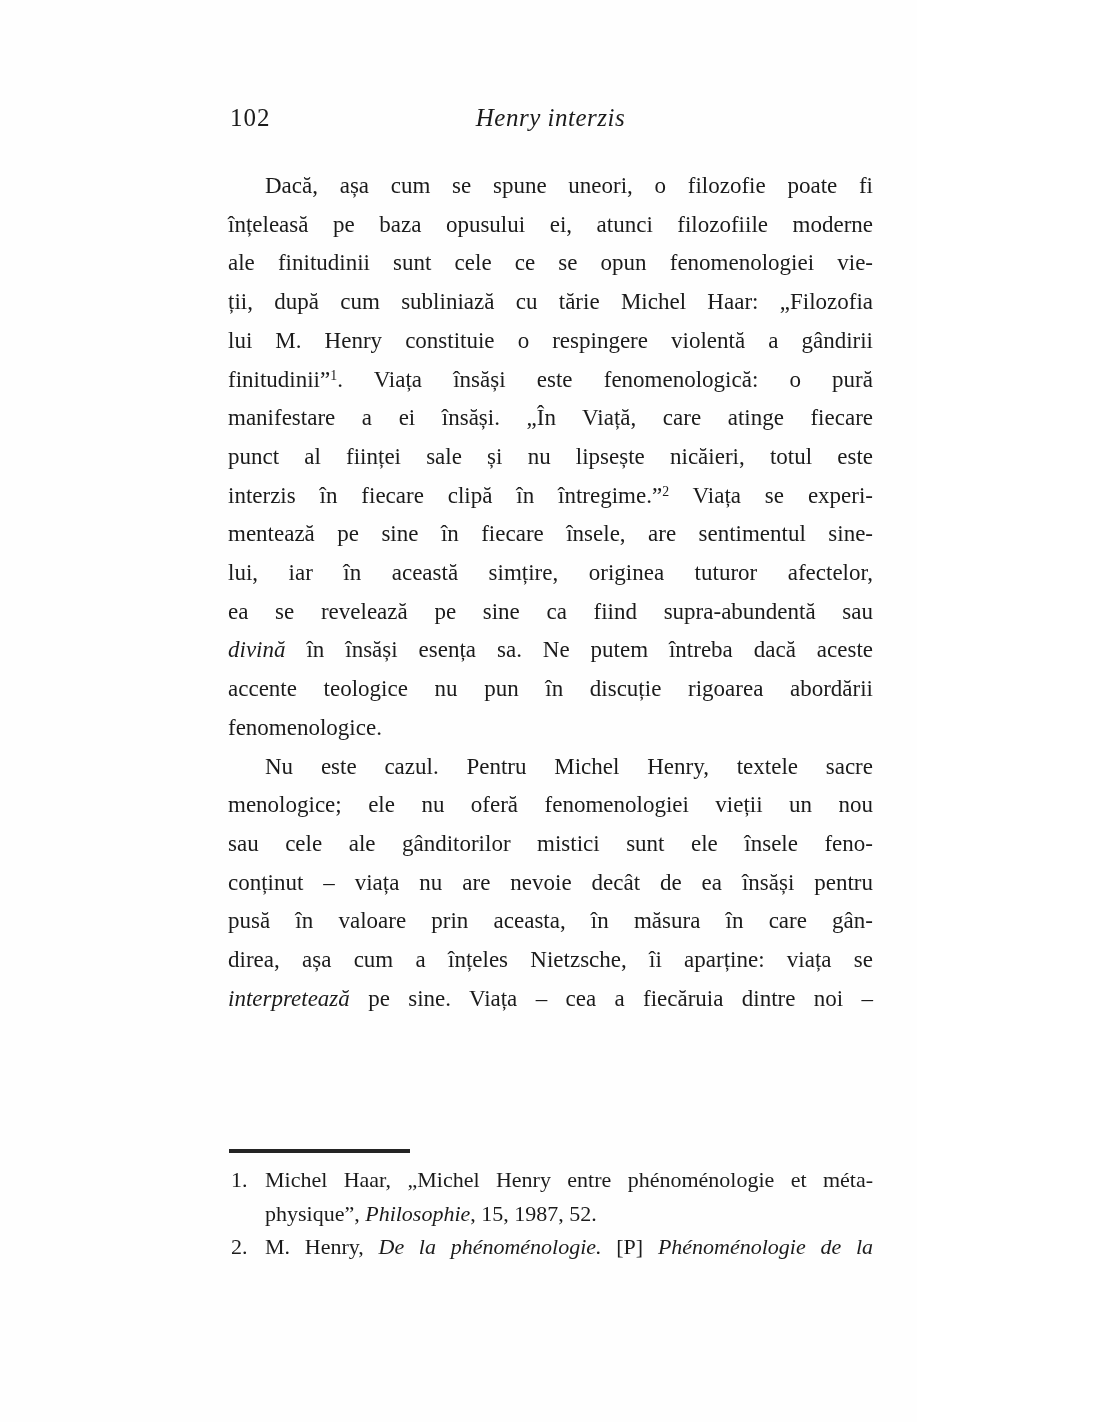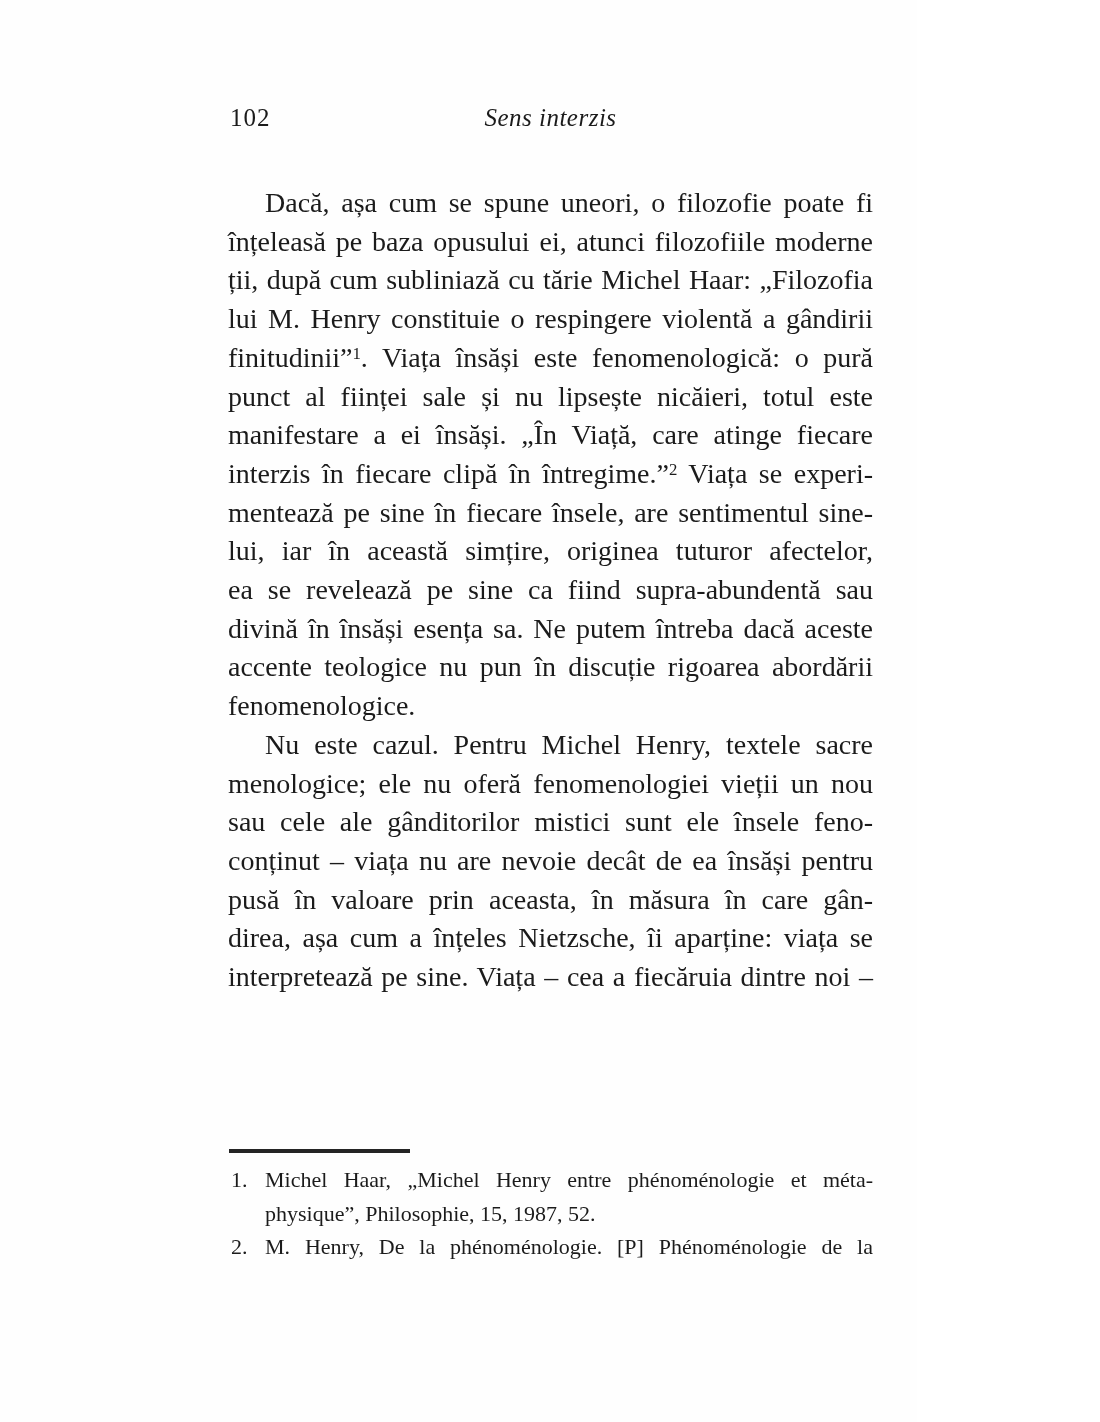--- a/index.html
+++ b/index.html
@@ -33,37 +33,37 @@
     font-style: normal;
     letter-spacing: 1px;
   }
   .running {
     font-style: italic;
     letter-spacing: 0.5px;
   }
   .bodytext {
     position: absolute;
     left: 228px;
-    top: 184px;
+    top: 167px;
     width: 645px;
-    font-size: 28px;
+    font-size: 23px;
     line-height: 38.7px;
     word-spacing: 0.5px;
   }
   .bline {
     text-align: justify;
     text-align-last: justify;
   }
   .bline.last {
     text-align-last: left;
   }
   .bline.indent {
     text-indent: 37px;
   }
-  .it { }
+  .it { font-style: italic; }
   .sup {
     font-size: 0.6em;
     position: relative;
     top: -0.45em;
     line-height: 0;
   }
   .fnrule {
     position: absolute;
     left: 229px;
     top: 1149px;
@@ -89,31 +89,32 @@
     top: 0;
   }
 </style>
 </head>
 <body>
 
 <div class="page">
 
   <div class="header">
     <span class="pagenum">102</span>
-    <span class="running">Sens interzis</span>
+    <span class="running">Henry interzis</span>
   </div>
 
   <div class="bodytext" id="bodytext">
       <div class="bline indent"><span>Dacă, așa cum se spune uneori, o filozofie poate fi</span></div>
       <div class="bline"><span>înțeleasă pe baza opusului ei, atunci filozofiile moderne</span></div>
+      <div class="bline"><span>ale finitudinii sunt cele ce se opun fenomenologiei vie-</span></div>
       <div class="bline"><span>ții, după cum subliniază cu tărie Michel Haar: „Filozofia</span></div>
       <div class="bline"><span>lui M. Henry constituie o respingere violentă a gândirii</span></div>
       <div class="bline"><span>finitudinii”</span><span class="sup">1</span><span>. Viața însăși este fenomenologică: o pură</span></div>
+      <div class="bline"><span>manifestare a ei însăși. „În Viață, care atinge fiecare</span></div>
       <div class="bline"><span>punct al ființei sale și nu lipsește nicăieri, totul este</span></div>
-      <div class="bline"><span>manifestare a ei însăși. „În Viață, care atinge fiecare</span></div>
       <div class="bline"><span>interzis în fiecare clipă în întregime.”</span><span class="sup">2</span><span> Viața se experi-</span></div>
       <div class="bline"><span>mentează pe sine în fiecare însele, are sentimentul sine-</span></div>
       <div class="bline"><span>lui, iar în această simțire, originea tuturor afectelor,</span></div>
       <div class="bline"><span>ea se revelează pe sine ca fiind supra-abundentă sau</span></div>
       <div class="bline"><span class="it">divină</span><span> în însăși esența sa. Ne putem întreba dacă aceste</span></div>
       <div class="bline"><span>accente teologice nu pun în discuție rigoarea abordării</span></div>
       <div class="bline last"><span>fenomenologice.</span></div>
       <div class="bline indent"><span>Nu este cazul. Pentru Michel Henry, textele sacre</span></div>
       <div class="bline"><span>menologice; ele nu oferă fenomenologiei vieții un nou</span></div>
       <div class="bline"><span>sau cele ale gânditorilor mistici sunt ele însele feno-</span></div>

